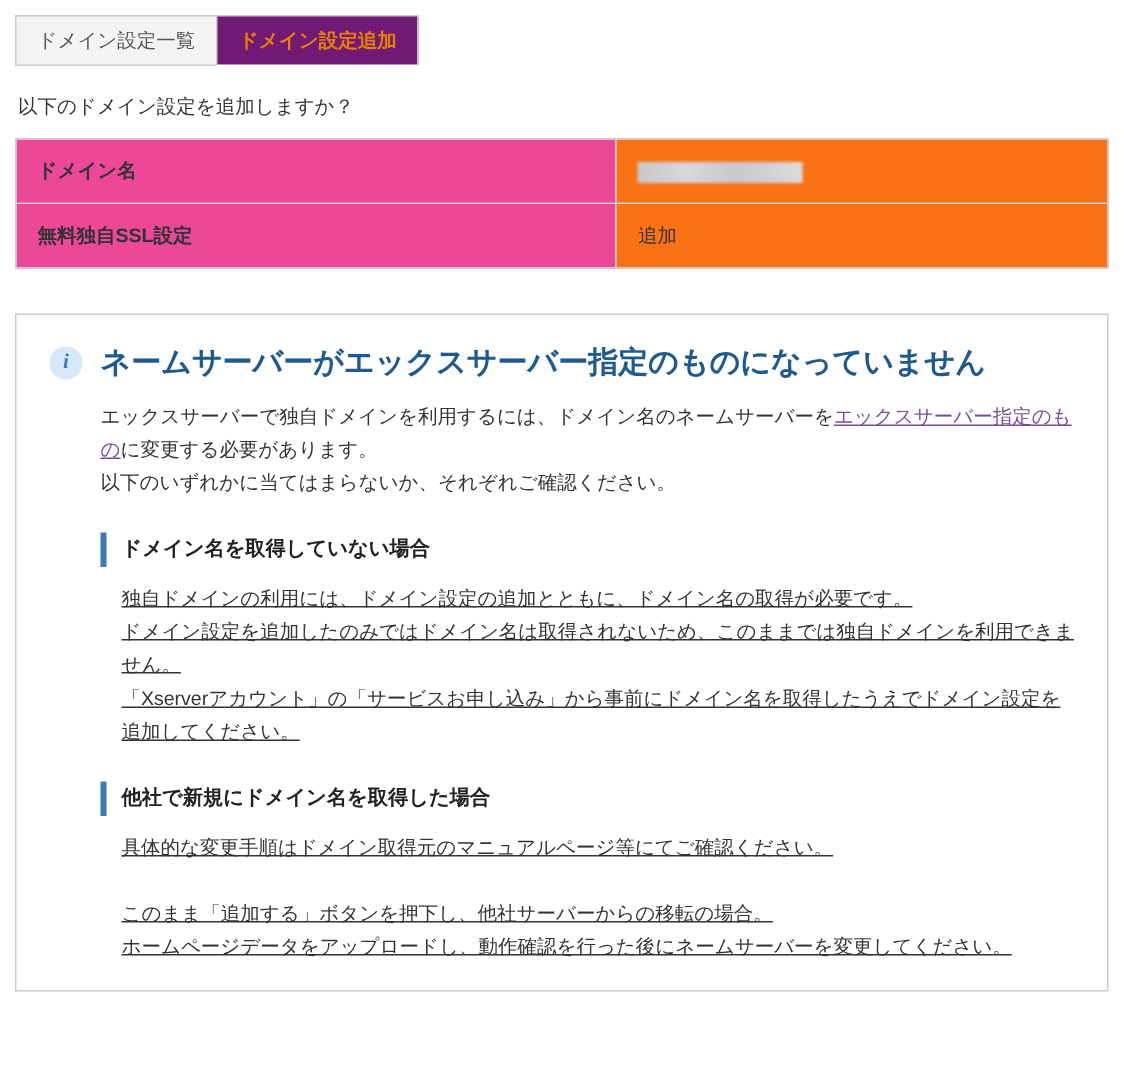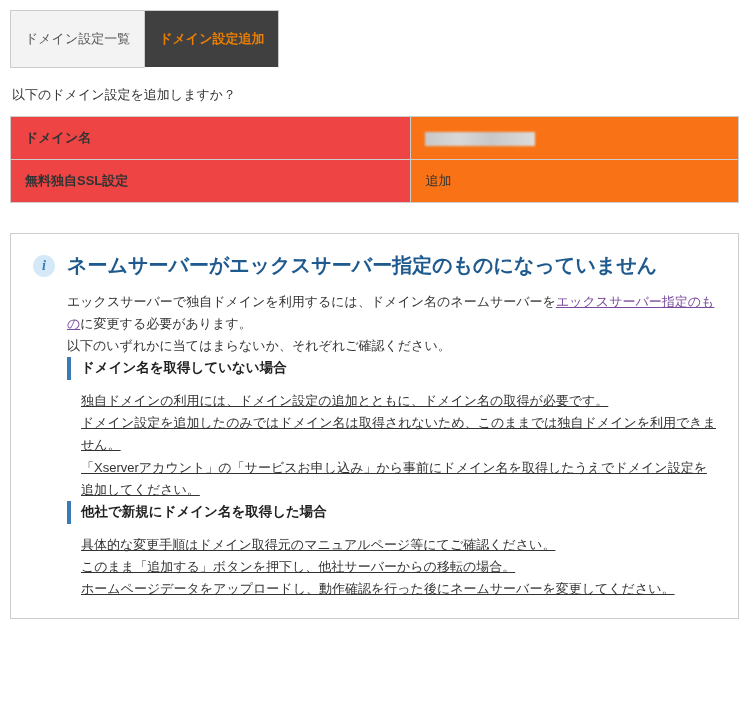--- a/index.html
+++ b/index.html
@@ -9,30 +9,30 @@
       color: #333;
       background: #fff;
       padding: 10px;
       width: 749px;
     }
     .tabs {
       display: flex;
       margin-bottom: 18px;
     }
     .tab {
-      padding: 19px 14px;
+      padding: 7px 14px;
       border: 1px solid #ccc;
       background: #f3f3f3;
       color: #555;
       font-size: 13px;
       cursor: pointer;
       position: relative;
     }
     .tab.active {
-      background: #404040;
+      background: #701a75;
       color: #e87e04;
       font-weight: bold;
       border-bottom: 1px solid #fff;
       z-index: 1;
     }
     .tab + .tab { margin-left: -1px; }
     .prompt {
       margin: 0 2px 12px;
       font-size: 13px;
     }
@@ -42,21 +42,21 @@
       border: 1px solid #ccc;
       margin-bottom: 30px;
     }
     table.settings th, table.settings td {
       border: 1px solid #ccc;
       padding: 12px 14px;
       text-align: left;
       font-size: 13px;
     }
     table.settings th {
-      background: #ef4444;
+      background: #ec4899;
       width: 55%;
       font-weight: bold;
     }
     table.settings td {
       background: #f97316;
     }
     .blurred {
       display: inline-block;
       width: 110px;
       height: 14px;
@@ -99,20 +99,21 @@
     .info-body {
       padding-left: 34px;
       line-height: 1.7;
       font-size: 13px;
     }
     .info-body a {
       color: #7a4a9c;
       text-decoration: underline;
     }
     .section {
+      margin-top: 22px;
     }
     .section-title {
       border-left: 4px solid #3a7ab5;
       padding-left: 10px;
       font-weight: bold;
       font-size: 13.5px;
       margin-bottom: 10px;
       color: #222;
     }
     .section-body {

